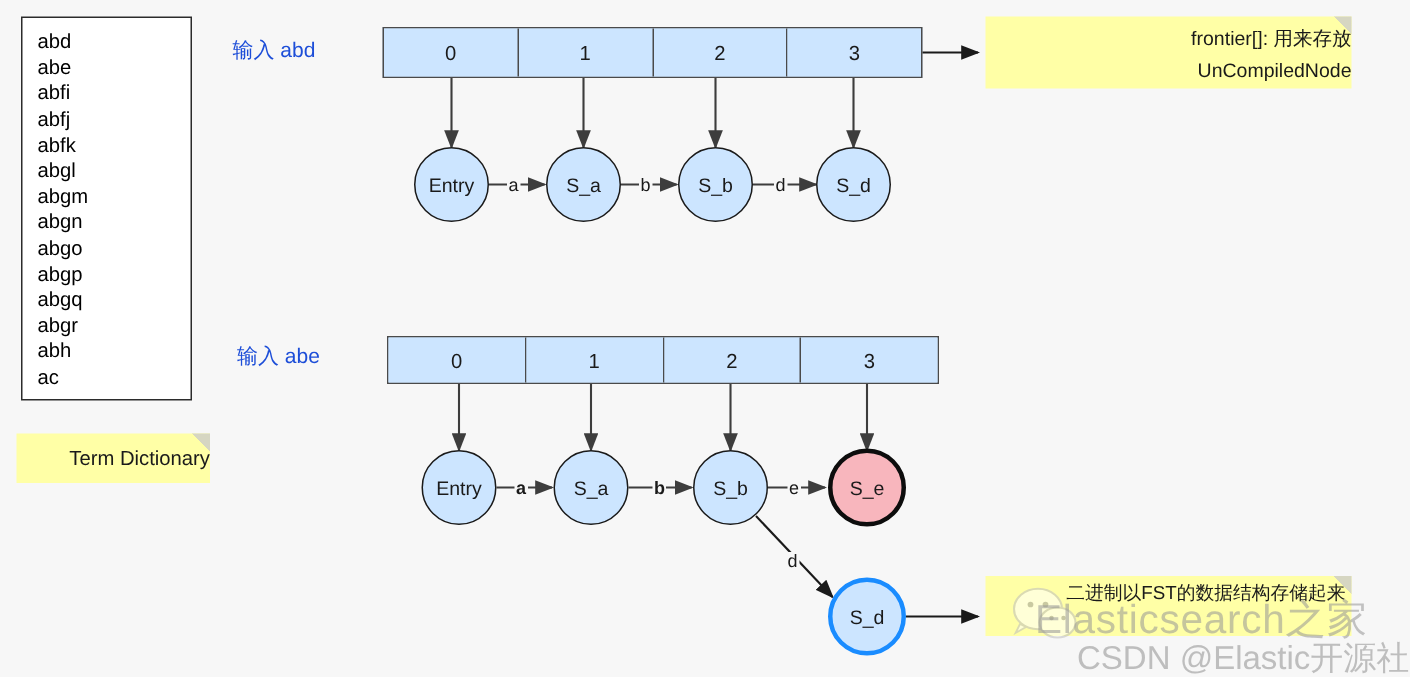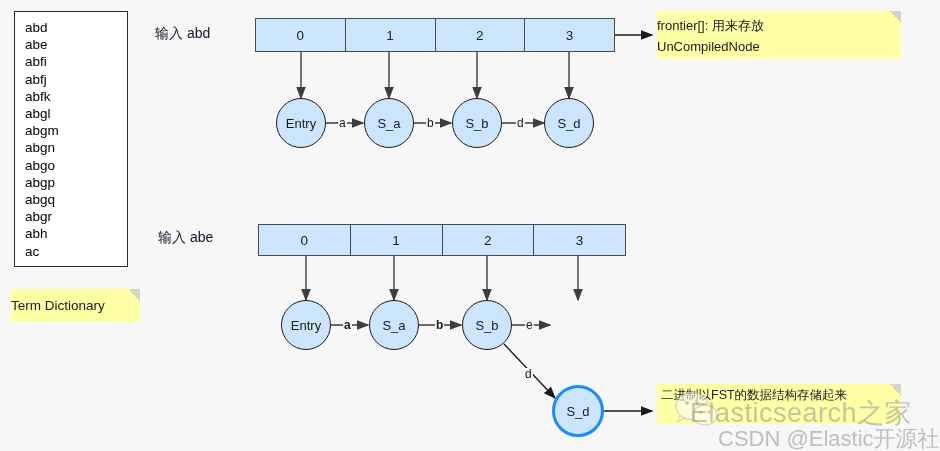--- a/index.html
+++ b/index.html
@@ -39,21 +39,21 @@
     color: #000000;
     white-space: nowrap;
   }
 
   
   .note {
     position: absolute;
     background: #ffffa6;
     color: #1a1a1a;
     box-sizing: border-box;
-    text-align: left;
+    text-align: right;
   }
   .note .fold {
     position: absolute;
     top: 0;
     right: 0;
     width: 12px;
     height: 12px;
     background: linear-gradient(225deg, #d6d6c2 0 50%, transparent 50% 100%);
   }
   .note-term-dict {
@@ -84,21 +84,21 @@
   }
   .note-compiled .ctext {
     display: block;
     padding: 0 4px;
   }
 
   
   .input-label {
     position: absolute;
     font-size: 14px;
-    color: #0f172a;
+    color: #1d4ed8;
     white-space: nowrap;
   }
   .input-label-1 { left: 155px; top: 25px; }
   .input-label-2 { left: 158px; top: 229px; }
 
   
   .array {
     position: absolute;
     display: flex;
     border: 1.6px solid #4a4a4a;
@@ -292,20 +292,23 @@
 
   <div class="node" style="left:281px; top:300px; width:50px; height:50px;">
     <span>Entry</span>
   </div>
   <div class="node" style="left:369px; top:300px; width:50px; height:50px;">
     <span>S_a</span>
   </div>
   <div class="node" style="left:462px; top:300px; width:50px; height:50px;">
     <span>S_b</span>
   </div>
+  <div class="node accent-red" style="left:552px; top:299px; width:52px; height:52px;">
+    <span>S_e</span>
+  </div>
   <div class="node accent-blue-ring" style="left:552px; top:385px; width:52px; height:52px;">
     <span>S_d</span>
   </div>
 
   <div class="edge-label bold" style="left:343px; top:319px;">a</div>
   <div class="edge-label bold" style="left:435px; top:319px;">b</div>
   <div class="edge-label" style="left:525px; top:319px;">e</div>
   <div class="edge-label" style="left:524px; top:368px;">d</div>
 
   <div class="note note-frontier">

